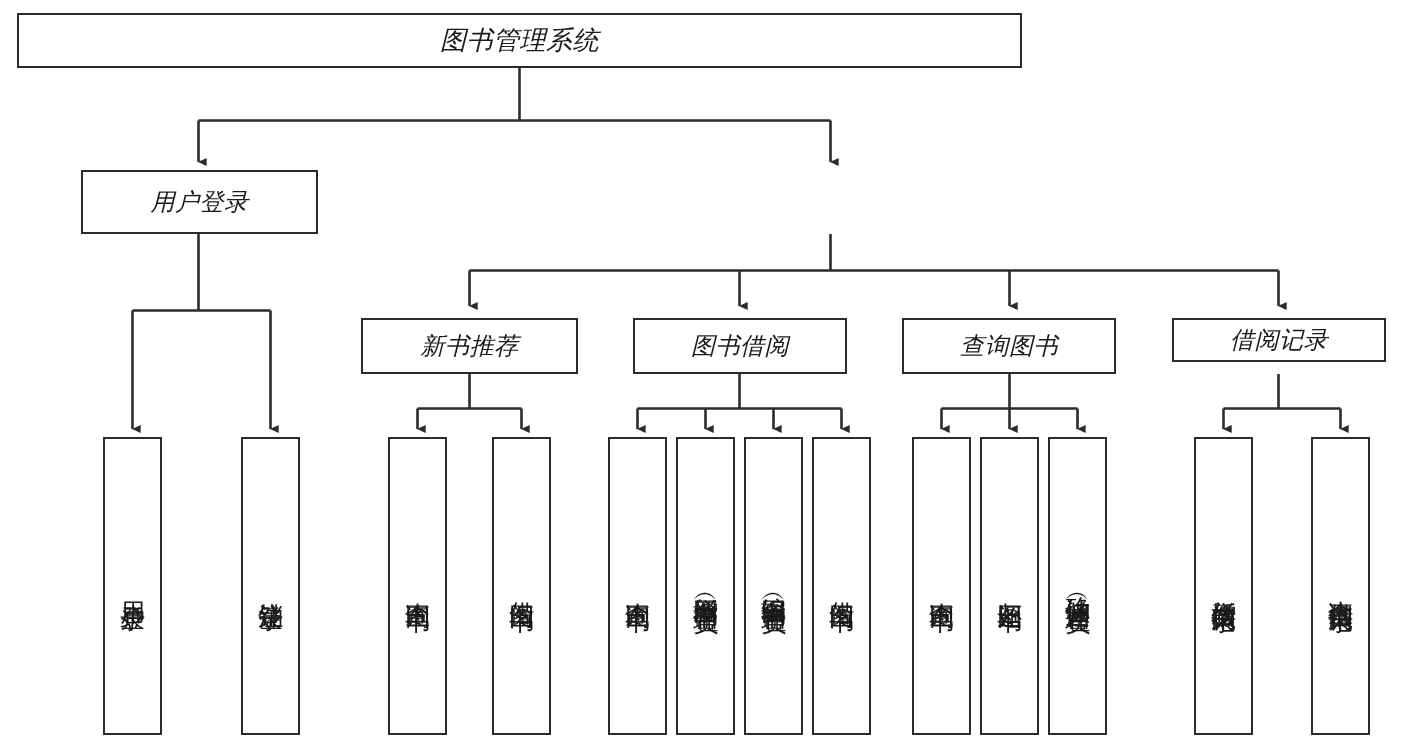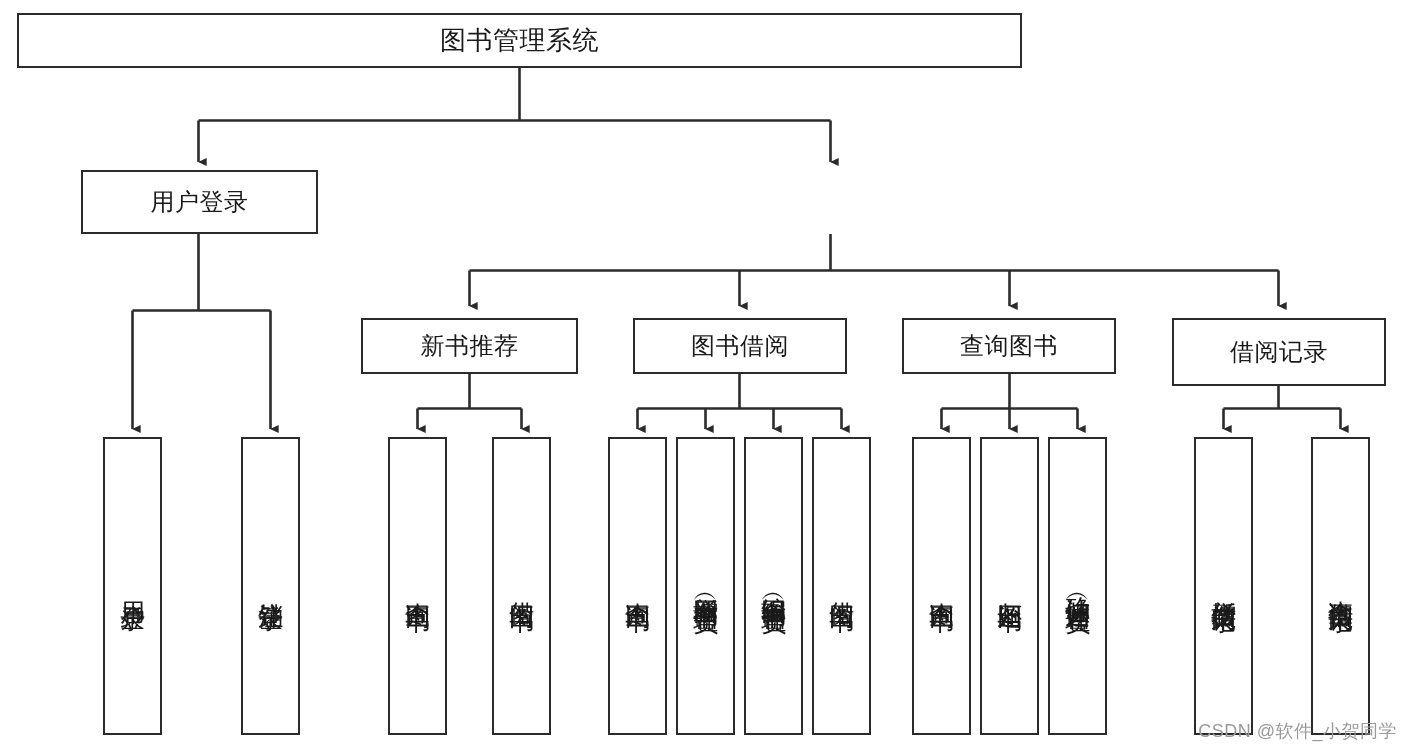--- a/index.html
+++ b/index.html
@@ -37,20 +37,21 @@
   }
   .node-label {
     color: #1a1a1a;
     text-align: center;
     line-height: 1.18;
     letter-spacing: 0.5px;
   }
   .node.horizontal .node-label {
     writing-mode: horizontal-tb;
     font-size: 24px;
+    font-style: italic;
   }
   .node.vertical .node-label {
     writing-mode: vertical-rl;
     text-orientation: upright;
     font-size: 25px;
     letter-spacing: 2px;
     white-space: nowrap;
   }
   .node.root .node-label {
     font-size: 26px;
@@ -133,21 +134,21 @@
 
   <div class="node horizontal" style="left:361px; top:318px; width:217px; height:56px;">
     <span class="node-label">新书推荐</span>
   </div>
   <div class="node horizontal" style="left:633px; top:318px; width:214px; height:56px;">
     <span class="node-label">图书借阅</span>
   </div>
   <div class="node horizontal" style="left:902px; top:318px; width:214px; height:56px;">
     <span class="node-label">查询图书</span>
   </div>
-  <div class="node horizontal" style="left:1172px; top:318px; width:214px; height:68px;">
+  <div class="node horizontal" style="left:1172px; top:318px; width:214px; height:44px;">
     <span class="node-label">借阅记录</span>
   </div>
 
   <div class="node vertical" style="left:103px; top:437px; width:59px; height:298px;">
     <span class="node-label">用户登录</span>
   </div>
   <div class="node vertical" style="left:241px; top:437px; width:59px; height:298px;">
     <span class="node-label">注销登录</span>
   </div>
 
@@ -181,15 +182,14 @@
     <span class="node-label">确认归还（管理员）</span>
   </div>
 
   <div class="node vertical" style="left:1194px; top:437px; width:59px; height:298px;">
     <span class="node-label">新增借阅记录</span>
   </div>
   <div class="node vertical" style="left:1311px; top:437px; width:59px; height:298px;">
     <span class="node-label">查询借阅记录</span>
   </div>
 
-  <div class="watermark">CSDN @软件_小贺同学</div>
 
 </div>
 
 </body></html>

